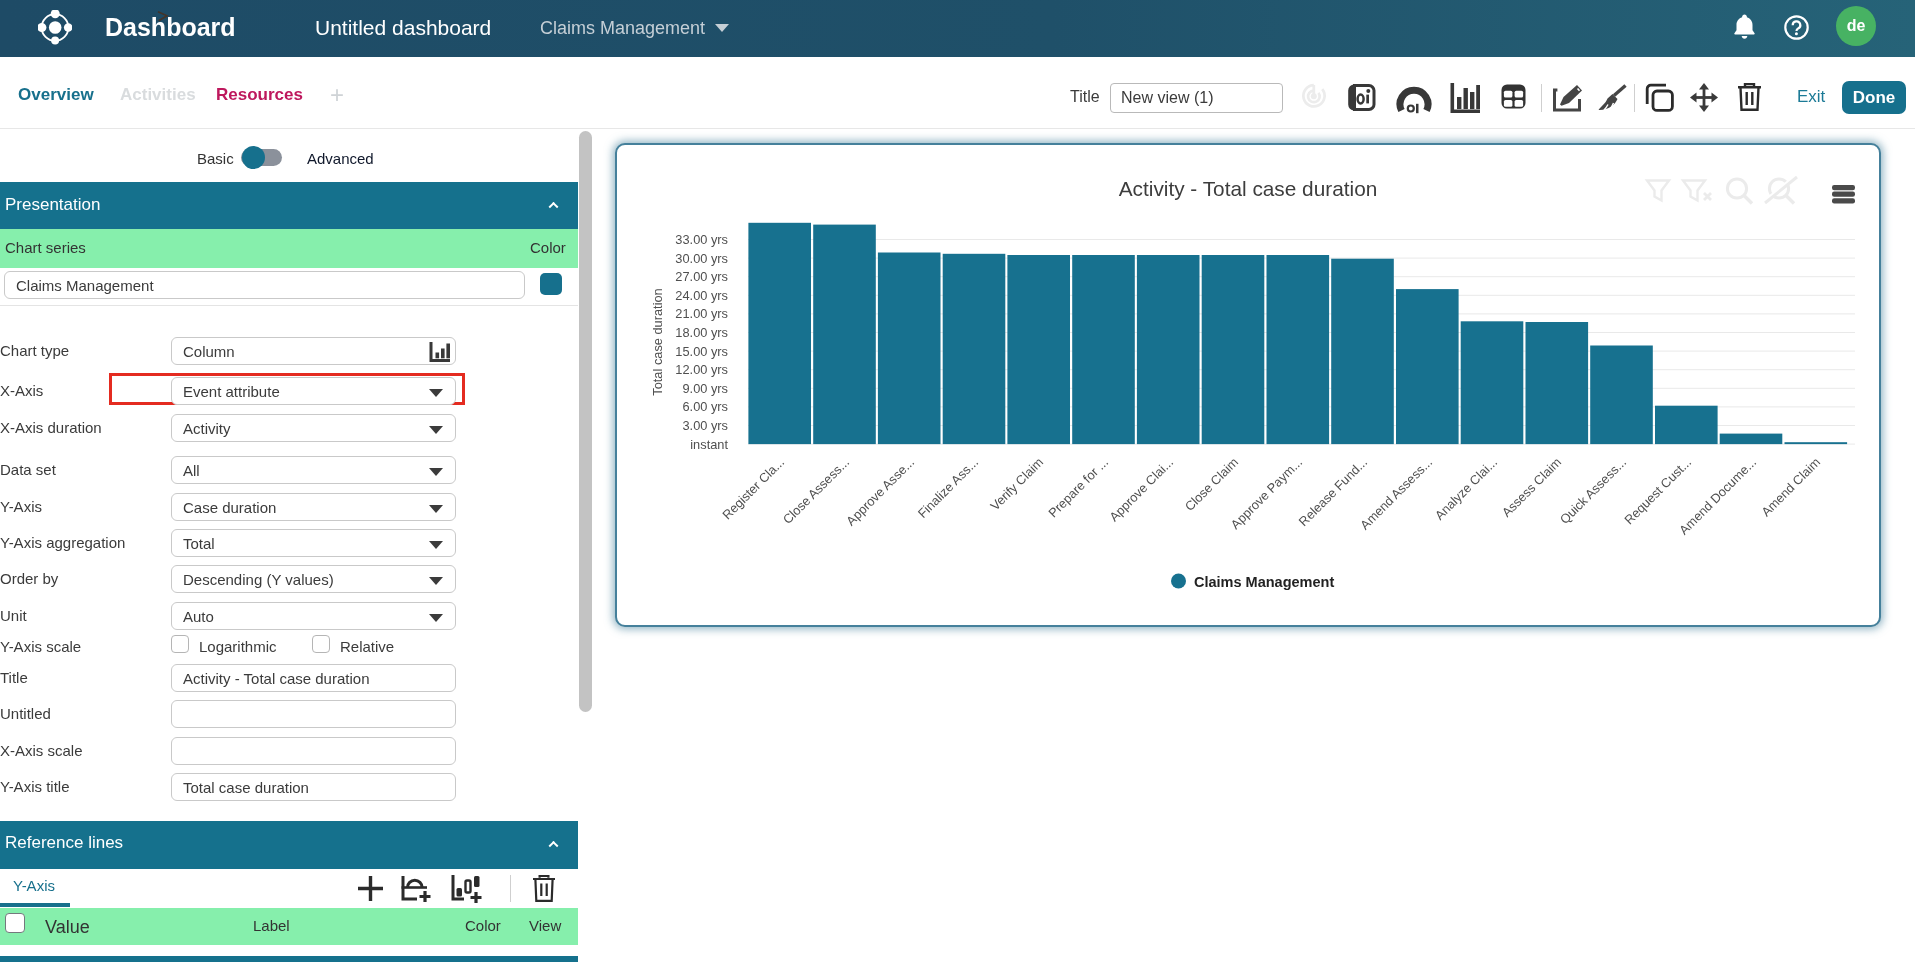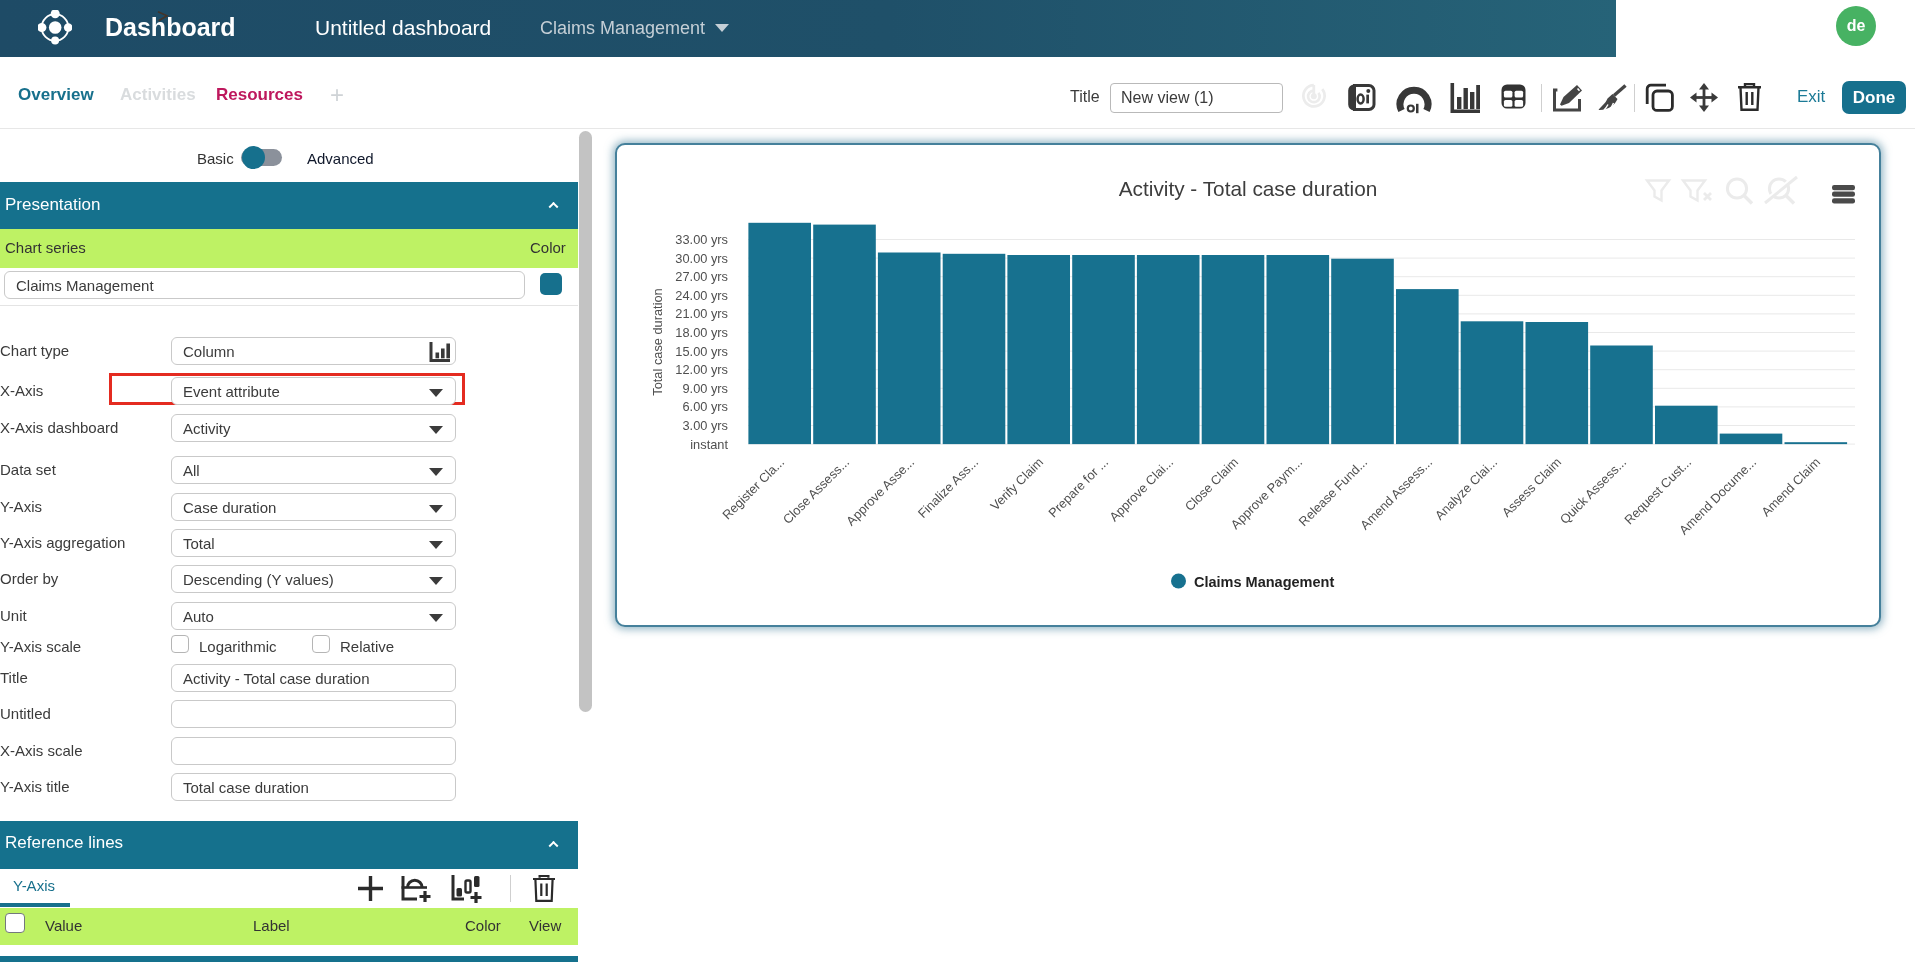--- a/index.html
+++ b/index.html
@@ -1,21 +1,21 @@
 <!DOCTYPE html>
 <html><head>
 <meta charset="utf-8">
 <style>
   * { margin:0; padding:0; box-sizing:border-box; }
   html,body { width:1915px; height:962px; overflow:hidden; background:#fff;
     font-family:"Liberation Sans", sans-serif; }
   svg text { font-family:"Liberation Sans", sans-serif; }
   .abs { position:absolute; }
   
-  .topbar { position:absolute; left:0; top:0; width:1616px; height:57px;
+  .topbar { position:absolute; left:0; top:0; width:1915px; height:57px;
     background:linear-gradient(90deg,#1e4b66 0%,#1f5069 55%,#266378 100%); }
   .brand { position:absolute; left:105px; top:13px; color:#fff; font-size:25px; font-weight:bold; }
   .untitled { position:absolute; left:315px; top:16px; color:#fff; font-size:21px; }
   .claims { position:absolute; left:540px; top:18px; color:#c5cfd6; font-size:18px; }
   .claims .car { display:inline-block; margin-left:10px; width:0; height:0;
     border-left:7px solid transparent; border-right:7px solid transparent;
     border-top:8px solid #c5cfd6; vertical-align:middle; margin-bottom:2px;}
   .avatar { position:absolute; left:1836px; top:6px; width:40px; height:40px; border-radius:50%;
     background:#47b263; color:#fff; font-size:16px; font-weight:bold; text-align:center; line-height:40px; }
   
@@ -31,21 +31,21 @@
     border:1px solid #b9b9b9; border-radius:4px; font-size:16px; color:#3b3b3b;
     line-height:28px; padding-left:10px; background:#fff;}
   .vsep { position:absolute; top:84px; width:1px; height:28px; background:#cfcfcf; }
   .exit { position:absolute; left:1797px; top:87px; color:#1b7a96; font-size:17px; }
   .done { position:absolute; left:1842px; top:81px; width:64px; height:33px; background:#16708d;
     border-radius:7px; color:#fff; font-size:17px; font-weight:bold; text-align:center; line-height:33px;}
   
   .secbar { position:absolute; left:0; width:578px; background:#15718d; color:#fff; }
   .secbar .cap { position:absolute; right:21px; top:50%; width:7px; height:7px;
     border-top:2px solid #fff; border-right:2px solid #fff; transform:translateY(-38%) rotate(-45deg); }
-  .lightrow { position:absolute; left:0; width:578px; background:#bef264; color:#333; }
+  .lightrow { position:absolute; left:0; width:578px; background:#86efac; color:#333; }
   .ipt { position:absolute; border:1px solid #c9c9c9; border-radius:6px; background:#fff;
     font-size:15px; color:#3b3b3b; padding-left:11px; display:flex; align-items:center; }
   .lab { position:absolute; width:163px; text-align:left; font-size:15px; color:#3b3b3b; }
   .frow-inp { left:171px; width:285px; height:28px; }
   .ddcar { position:absolute; right:12px; top:11px; width:0; height:0;
     border-left:7px solid transparent; border-right:7px solid transparent; border-top:8px solid #3b3b3b; }
   .cb { position:absolute; width:21px; height:21px; border:1px solid #b5b5b5; border-radius:4px; background:#fff; }
   .scroll { position:absolute; left:579px; top:131px; width:13px; height:581px; background:#c3c3c3; border-radius:7px; }
   
   .widget { position:absolute; left:615px; top:143px; width:1266px; height:484px;
@@ -182,21 +182,21 @@
   <svg style="position:absolute;right:4px;top:3px" width="23" height="23" viewBox="0 0 23 23">
     <path d="M3 1 L3 19.6 L22 19.6" stroke="#383838" stroke-width="3" fill="none"></path>
     <rect x="7.5" y="11.5" width="3.6" height="5.8" fill="#383838"></rect>
     <rect x="13" y="7.5" width="3.6" height="9.8" fill="#383838"></rect>
     <rect x="18.4" y="2.5" width="3.6" height="14.8" fill="#383838"></rect>
   </svg>
 </div>
 <div class="abs" style="left:109px;top:373px;width:356px;height:32px;border:3px solid #e42b20;"></div>
 <div class="lab" style="left:0;top:382px">X-Axis</div>
 <div class="ipt frow-inp" style="top:377px">Event attribute<span class="ddcar"></span></div>
-<div class="lab" style="left:0;top:419px">X-Axis dashboard</div>
+<div class="lab" style="left:0;top:419px">X-Axis duration</div>
 <div class="ipt frow-inp" style="top:414px">Activity<span class="ddcar"></span></div>
 <div class="lab" style="left:0;top:461px">Data set</div>
 <div class="ipt frow-inp" style="top:456px">All<span class="ddcar"></span></div>
 <div class="lab" style="left:0;top:498px">Y-Axis</div>
 <div class="ipt frow-inp" style="top:493px">Case duration<span class="ddcar"></span></div>
 <div class="lab" style="left:0;top:534px">Y-Axis aggregation</div>
 <div class="ipt frow-inp" style="top:529px">Total<span class="ddcar"></span></div>
 <div class="lab" style="left:0;top:570px">Order by</div>
 <div class="ipt frow-inp" style="top:565px">Descending (Y values)<span class="ddcar"></span></div>
 <div class="lab" style="left:0;top:607px">Unit</div>
@@ -238,21 +238,21 @@
   <path d="M26 19 L26 30 M20.5 24.5 L31.5 24.5" stroke="#2b2b2b" stroke-width="3.2"></path>
 </svg>
 <div class="vsep" style="left:510px;top:875px;height:27px"></div>
 <svg class="abs" style="left:532px;top:875px" width="24" height="27" viewBox="0 0 24 27">
   <path d="M7.6 2.8 L7.6 1 L16.4 1 L16.4 2.8 M1 4 L23 4" fill="none" stroke="#2b2b2b" stroke-width="2.2"></path>
   <path d="M3.4 4.3 L4.3 25.8 L19.7 25.8 L20.6 4.3" fill="none" stroke="#2b2b2b" stroke-width="2.2"></path>
   <path d="M9.3 8.5 L9.3 21 M14.7 8.5 L14.7 21" stroke="#2b2b2b" stroke-width="2.2"></path>
 </svg>
 <div class="lightrow" style="top:908px;height:37px;">
   <div class="cb" style="left:5px;top:5px;width:20px;height:20px;border-color:#74797d"></div>
-  <div style="position:absolute;left:45px;top:9px;font-size:15px;">Value</div>
+  <div style="position:absolute;left:45px;top:9px;font-size:18px;">Value</div>
   <div style="position:absolute;left:253px;top:9px;font-size:15px;">Label</div>
   <div style="position:absolute;left:465px;top:9px;font-size:15px;">Color</div>
   <div style="position:absolute;left:529px;top:9px;font-size:15px;">View</div>
 </div>
 <div class="secbar" style="top:956px;height:6px;"></div>
 <div class="scroll"></div>
 
 <div class="widget"></div>
 <svg class="abs" style="left:617px;top:143px" width="1264" height="484" viewBox="0 0 1264 484">
   <text x="631" y="53" font-size="20.8" fill="#3d3d3d" text-anchor="middle">Activity - Total case duration</text>

